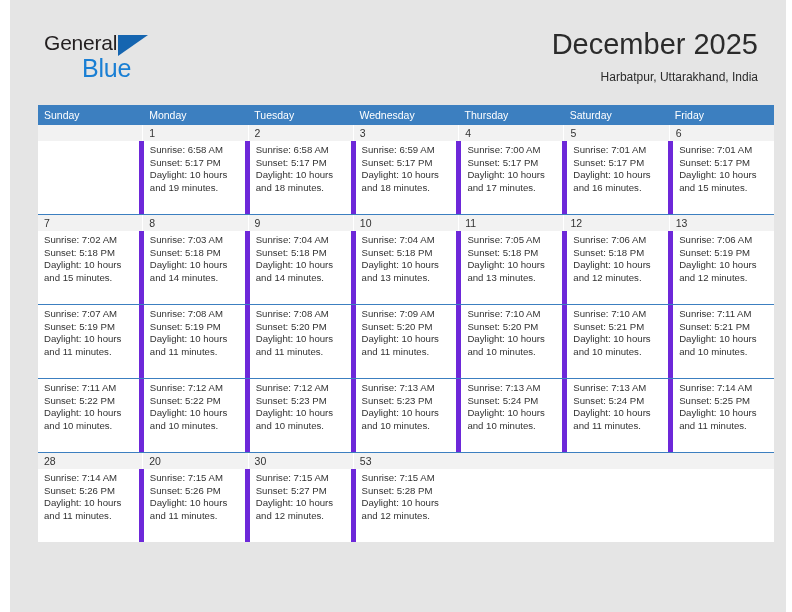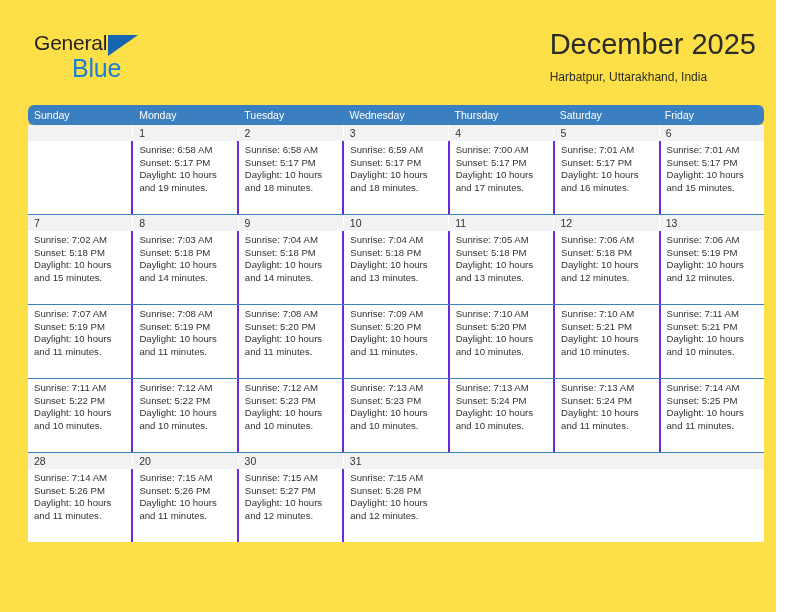--- a/index.html
+++ b/index.html
@@ -6,22 +6,23 @@
   html, body {
     margin: 0; padding: 0;
     width: 792px; height: 612px;
     background: #ffffff;
     font-family: "Liberation Sans", sans-serif;
     -webkit-font-smoothing: antialiased;
   }
   #page {
     position: relative;
     width: 776px; height: 612px;
-    background: #fde047;
+    background: #e5e5e5;
     overflow: hidden;
+    margin-left: 10px;
   }
 
   
   .header {
     position: absolute;
     left: 28px; top: 26px;
     width: 736px; height: 72px;
   }
   .logo {
     position: absolute;
@@ -47,22 +48,22 @@
   .logo-blue {
     position: absolute;
     left: 38px; top: 25px;
     font-size: 25px;
     color: #1a7fd4;
     line-height: 26px;
     letter-spacing: -0.2px;
   }
   .title-block {
     position: absolute;
-    right: 8px; top: 0;
-    text-align: left;
+    right: 16px; top: 0;
+    text-align: right;
   }
   .cal-title {
     font-size: 29px;
     color: #2b2b2b;
     line-height: 36px;
     font-weight: normal;
     white-space: nowrap;
   }
   .cal-subtitle {
     font-size: 12px;
@@ -75,21 +76,20 @@
   
   .grid {
     position: absolute;
     left: 28px; top: 105px;
     width: 736px;
   }
   .dow-row {
     display: flex;
     background: #3c7fc0;
     height: 20px;
-    border-radius: 6px;
   }
   .dow {
     flex: 1 1 0;
     color: #ffffff;
     font-size: 10.5px;
     line-height: 20px;
     padding-left: 6px;
     white-space: nowrap;
     overflow: hidden;
   }
@@ -116,21 +116,21 @@
   .numcell:first-child { border-left: none; }
 
   .bodyrow {
     display: flex;
     height: 73px;
     background: #ffffff;
   }
   .bodycell {
     flex: 1 1 0;
     padding: 3px 5px 0 6px;
-    border-left: 2px solid #6d28d9;
+    border-left: 5px solid #6d28d9;
   }
   .bodycell:first-child { border-left: none; }
   .bodycell p {
     margin: 0;
     font-size: 9.6px;
     line-height: 12.6px;
     color: #333333;
     white-space: nowrap;
   }
   .empty { visibility: hidden; }
@@ -368,21 +368,21 @@
               <p>Daylight: 10 hours</p>
               <p>and 11 minutes.</p>
             </div>
           </div>
         </div>
         <div class="week">
           <div class="numrow">
             <div class="numcell">28</div>
             <div class="numcell">20</div>
             <div class="numcell">30</div>
-            <div class="numcell">31</div>
+            <div class="numcell">53</div>
             <div class="numcell empty"></div>
             <div class="numcell empty"></div>
             <div class="numcell empty"></div>
           </div>
           <div class="bodyrow">
             <div class="bodycell">
               <p>Sunrise: 7:14 AM</p>
               <p>Sunset: 5:26 PM</p>
               <p>Daylight: 10 hours</p>
               <p>and 11 minutes.</p>

